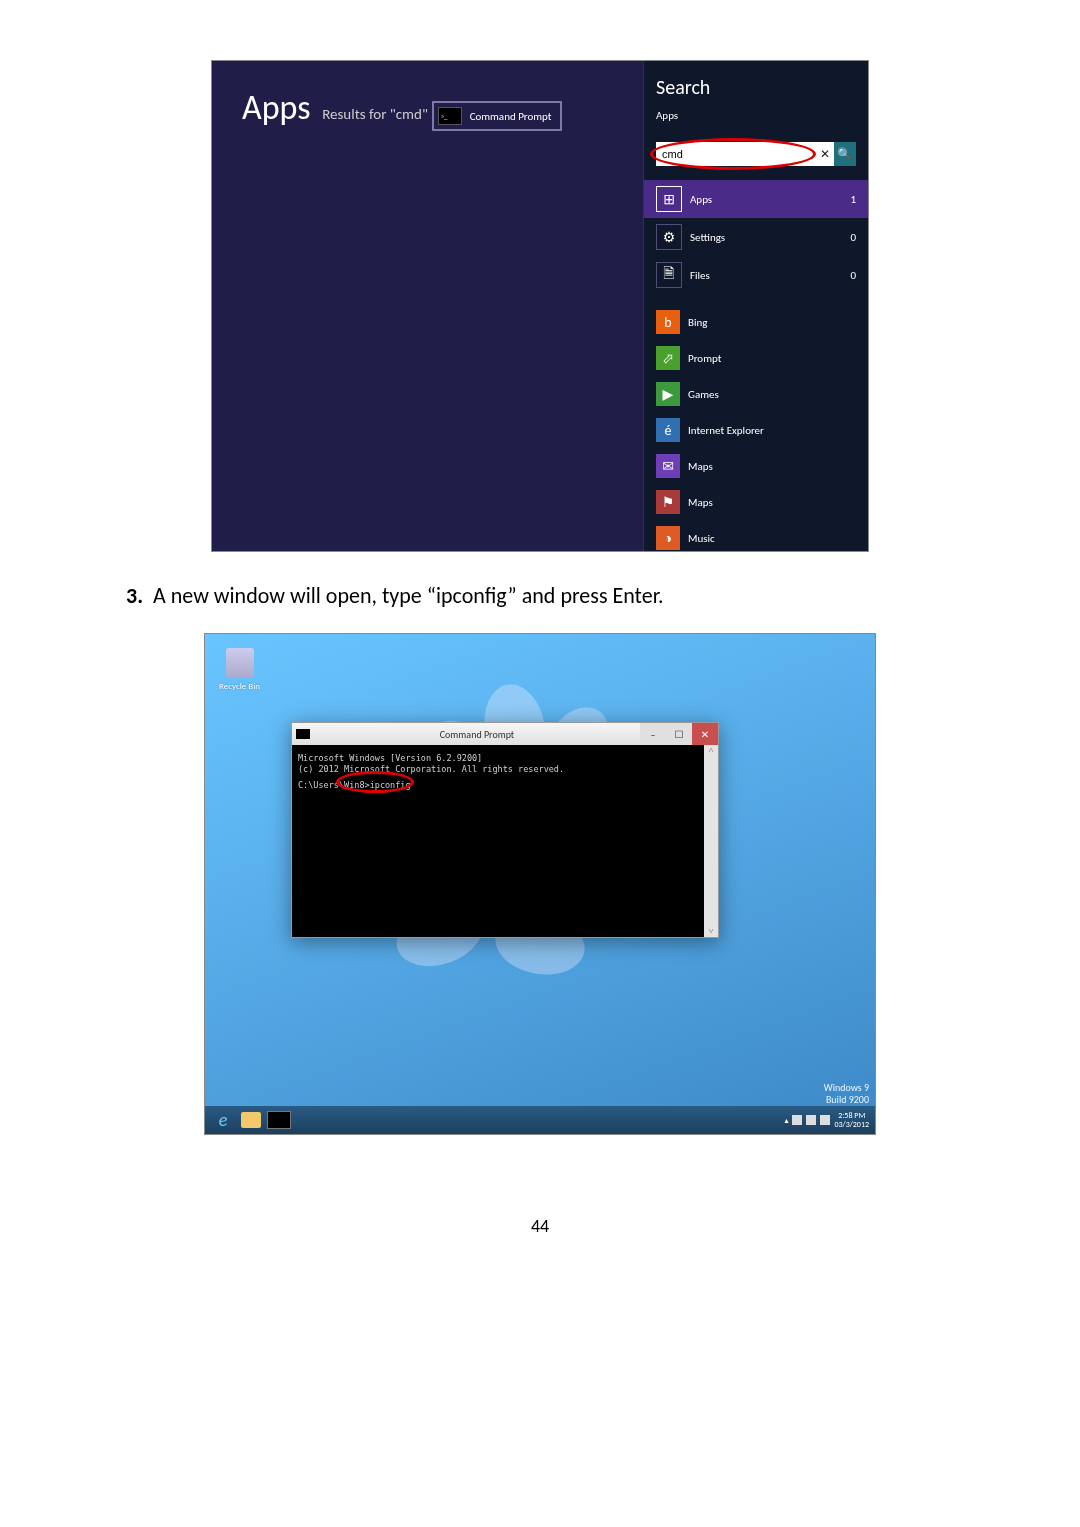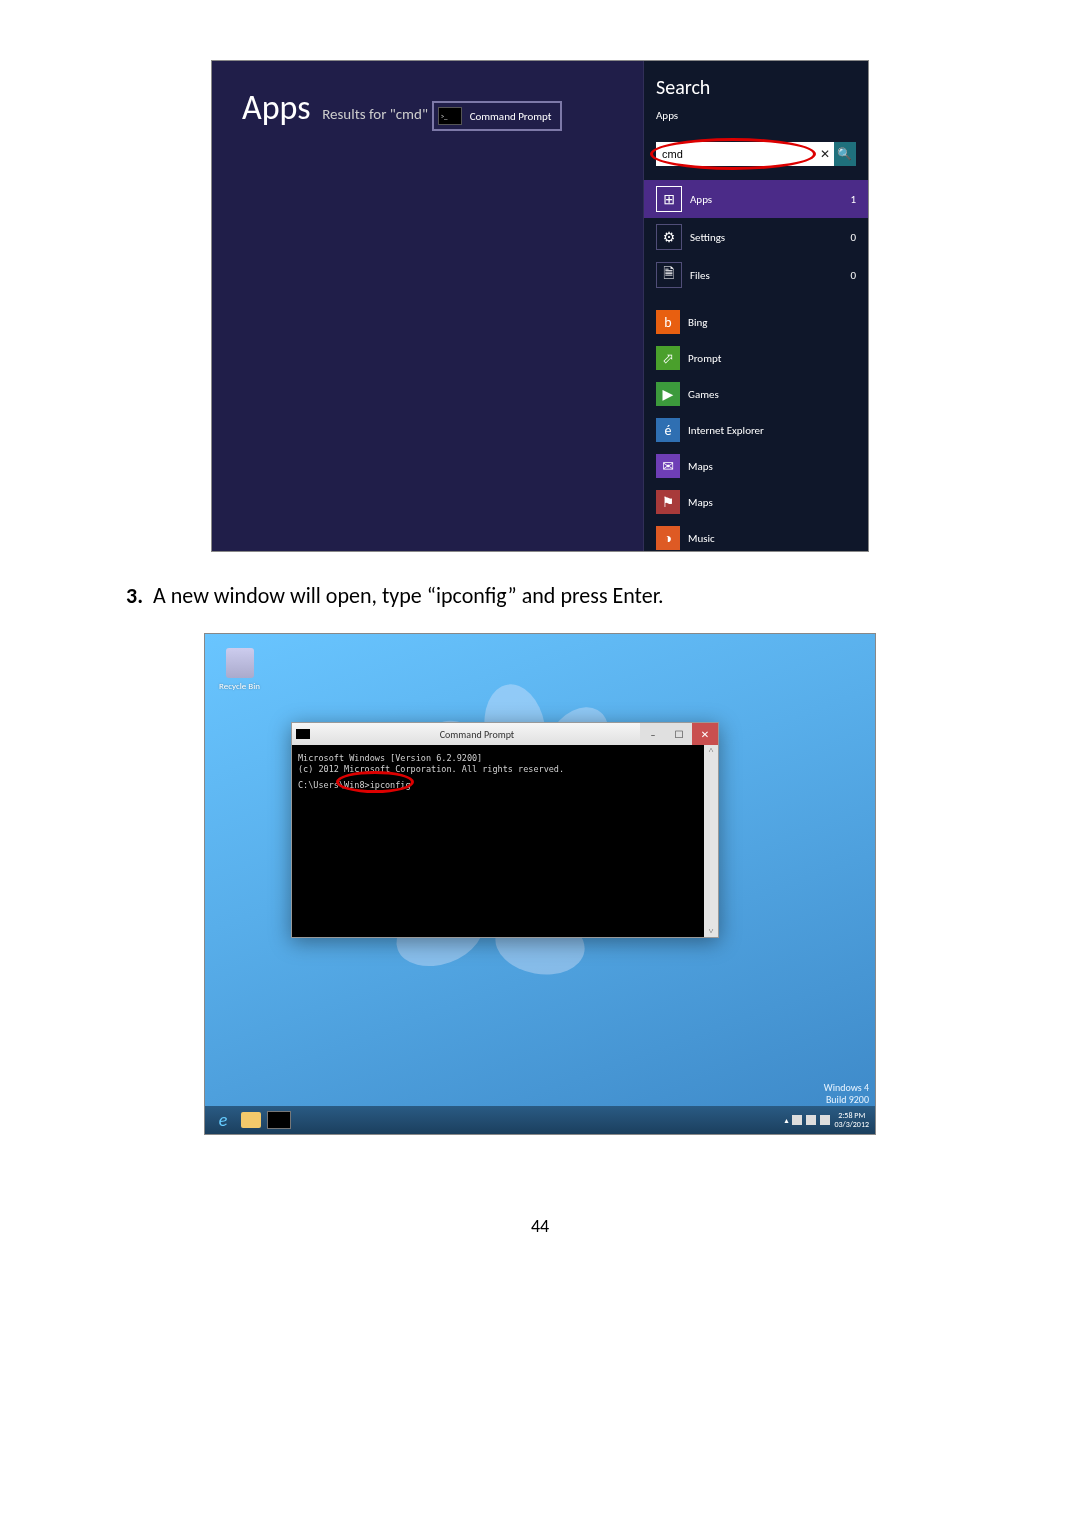--- a/index.html
+++ b/index.html
@@ -286,21 +286,21 @@
       <div>C:\Users\Win8&gt;ipconfig</div>
       <div class="mark2"></div>
       <div class="cmd-scroll">
         <span>˄</span>
         <span>˅</span>
       </div>
     </div>
   </div>
 
   <div class="watermark">
-    <div>Windows 4</div>
+    <div>Windows 9</div>
     <div>Build 9200</div>
   </div>
 
   <div class="taskbar">
     <span class="task-icon" style="color:#6cf;font-style:italic;font-size:18px">e</span>
     <span class="task-icon" style="background:#f3c96b;width:20px;height:16px;border-radius:2px"></span>
     <span class="task-icon" style="background:#000;width:22px;height:16px;border:1px solid #777"></span>
     <div class="tray">
       <span>▴</span>
       <span class="tray-icon" style="background:#ddd"></span>

